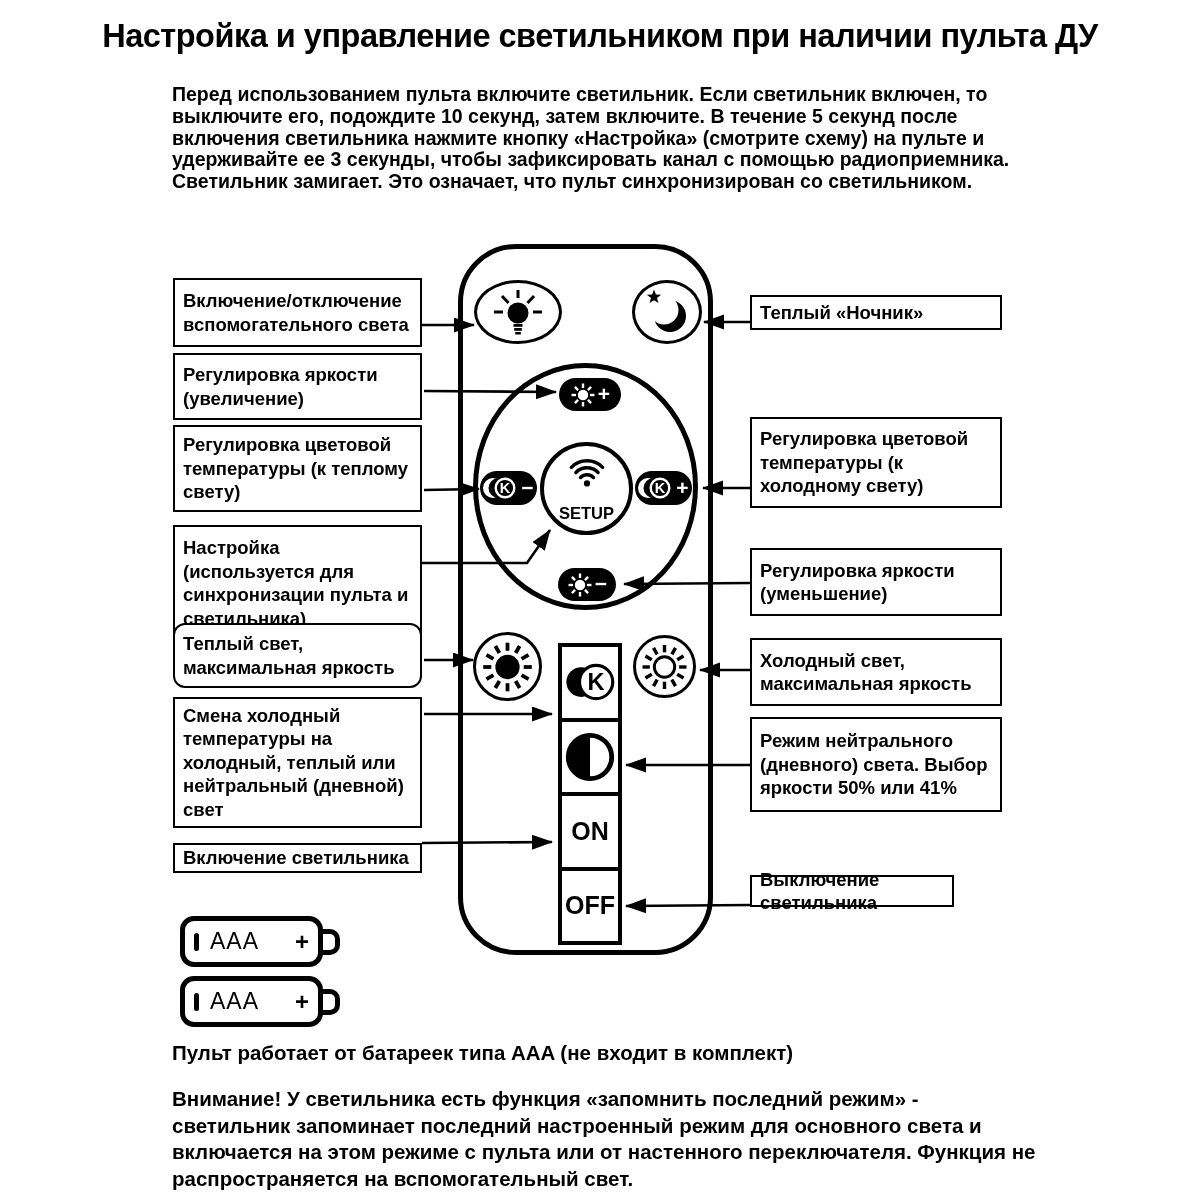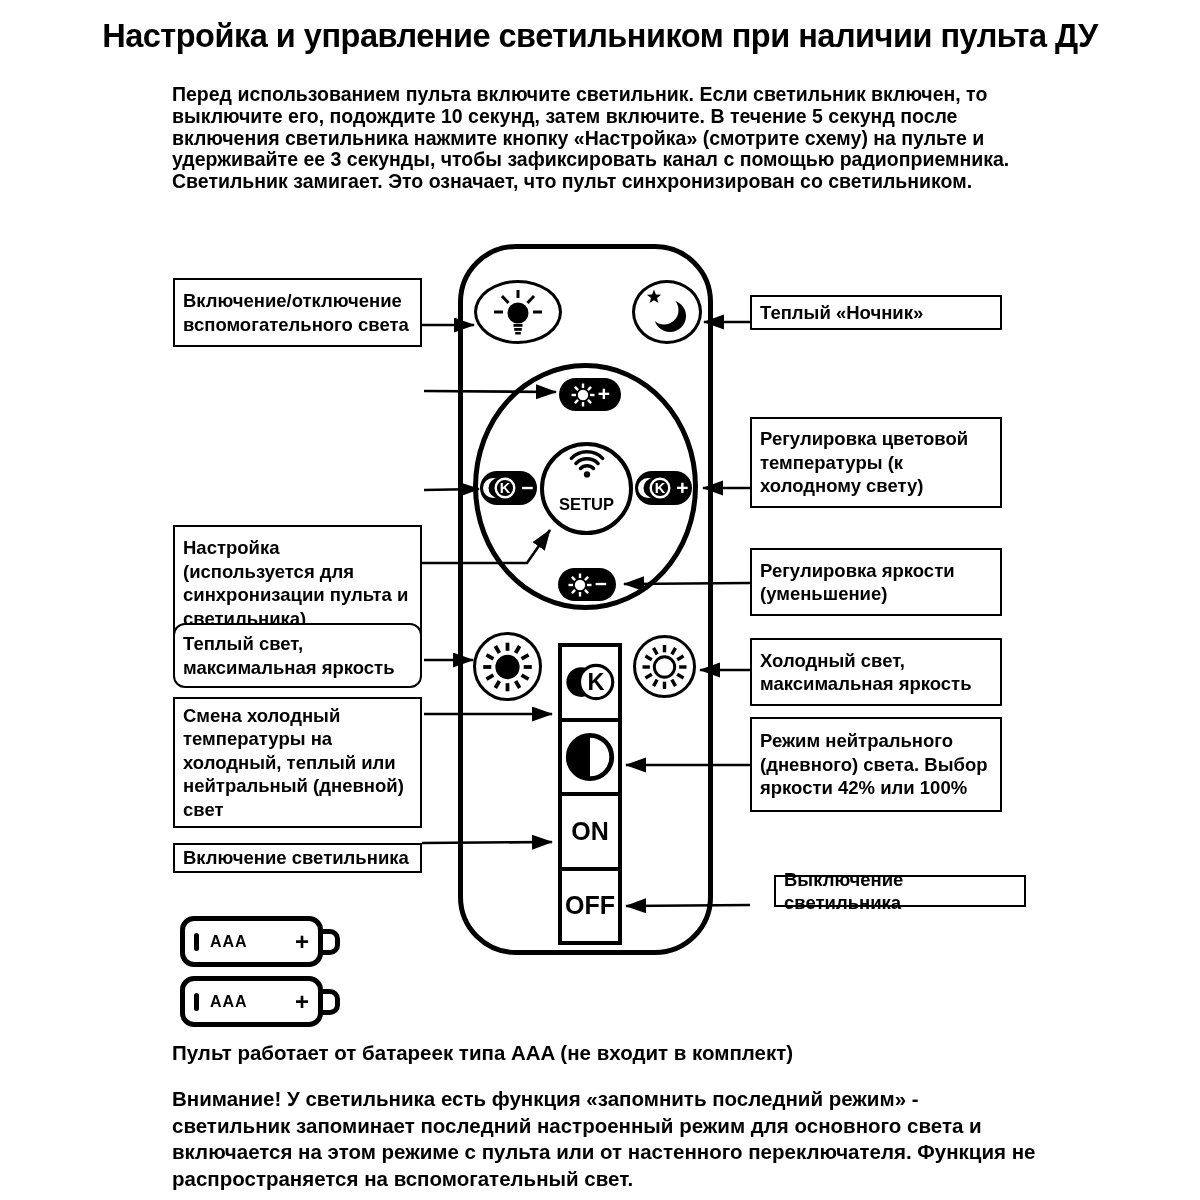--- a/index.html
+++ b/index.html
@@ -17,52 +17,58 @@
           border:5px solid #000;border-radius:58px;box-sizing:border-box;background:#fff;}
   .ebtn{position:absolute;border:3px solid #000;border-radius:50%;background:#fff;
         box-sizing:border-box;display:flex;align-items:center;justify-content:center;}
   #nav-ring{position:absolute;left:10px;top:114px;width:225px;height:247px;
             border:5px solid #000;border-radius:50%;box-sizing:border-box;}
   .pill{position:absolute;background:#000;border-radius:17px;color:#fff;
         display:flex;align-items:center;justify-content:center;gap:2px;box-sizing:border-box;}
   .pill .sign{font-weight:bold;font-size:21px;line-height:1;margin-top:-2px;}
   #setup-btn{position:absolute;left:77px;top:193px;width:93px;height:93px;border:4px solid #000;
              border-radius:50%;box-sizing:border-box;background:#fff;display:flex;
-             flex-direction:column;align-items:center;gap:16px;}
+             flex-direction:column;align-items:center;justify-content:center;gap:16px;}
   #setup-btn .lbl{font-weight:bold;font-size:16.5px;letter-spacing:0;}
   #btn-column{position:absolute;left:95px;top:394px;width:64px;height:302px;
               border:4px solid #000;box-sizing:border-box;display:flex;flex-direction:column;background:#fff;}
   .cell{flex:1;display:flex;align-items:center;justify-content:center;
         font-weight:bold;font-size:25px;}
   .cell + .cell{border-top:4px solid #000;}
   
   .battery{position:absolute;left:180px;width:143px;height:51px;border:5px solid #000;
            border-radius:14px;box-sizing:border-box;background:#fff;display:flex;
            align-items:center;padding:0 9px;z-index:2;}
   .battery .term{width:5px;height:18px;background:#000;border-radius:2.5px;margin-right:11px;flex:none;}
-  .battery .aaa{font-size:16px;font-weight:bold;letter-spacing:1px;}
+  .battery .aaa{font-size:23px;font-weight:normal;letter-spacing:1px;}
   .battery .plus{margin-left:auto;font-size:24px;font-weight:bold;line-height:1;}
   .nub{position:absolute;left:320px;width:20px;height:26px;border:5px solid #000;border-left:none;
        border-radius:0 10px 10px 0;box-sizing:border-box;background:#fff;z-index:1;}
   #battery-note{position:absolute;left:172px;top:1041px;width:900px;font-size:20.5px;font-weight:bold;}
   #warning-note{position:absolute;left:172px;top:1086px;width:868px;font-size:20.5px;
                 line-height:26.5px;font-weight:bold;}
   #arrows{position:absolute;left:0;top:0;z-index:5;pointer-events:none;}
 </style>
 </head>
 <body>
 
 <div id="page">
 
   <div id="title">Настройка и управление светильником при наличии пульта ДУ</div>
   <div id="intro">Перед использованием пульта включите светильник. Если светильник включен, то выключите его, подождите 10 секунд, затем включите. В течение 5 секунд после включения светильника нажмите кнопку «Настройка» (смотрите схему) на пульте и удерживайте ее 3 секунды, чтобы зафиксировать канал с помощью радиоприемника. Светильник замигает. Это означает, что пульт синхронизирован со светильником.</div>
 
   <div class="box" style="left:173px;top:278px;width:249px;height:69px;">
       <span>Включение/отключение вспомогательного света</span>
     </div>
+  <div class="box" style="left:173px;top:353px;width:249px;height:67px;">
+      <span>Регулировка яркости (увеличение)</span>
+    </div>
+  <div class="box" style="left:173px;top:425px;width:249px;height:87px;">
+      <span>Регулировка цветовой температуры (к теплому свету)</span>
+    </div>
   <div class="box" style="left:173px;top:525px;width:249px;height:116px;">
       <span>Настройка (используется для синхронизации пульта и светильника)</span>
     </div>
   <div class="box" style="left:173px;top:623px;width:249px;height:65px;border-radius:12px;">
       <span>Теплый свет, максимальная яркость</span>
     </div>
   <div class="box" style="left:173px;top:697px;width:249px;height:131px;">
       <span>Смена холодный температуры на холодный, теплый или нейтральный (дневной) свет</span>
     </div>
   <div class="box" style="left:173px;top:843px;width:249px;height:30px;">
@@ -75,23 +81,23 @@
   <div class="box" style="left:750px;top:417px;width:252px;height:91px;">
       <span>Регулировка цветовой температуры (к холодному свету)</span>
     </div>
   <div class="box" style="left:750px;top:548px;width:252px;height:68px;">
       <span>Регулировка яркости (уменьшение)</span>
     </div>
   <div class="box" style="left:750px;top:638px;width:252px;height:68px;">
       <span>Холодный свет, максимальная яркость</span>
     </div>
   <div class="box" style="left:750px;top:717px;width:252px;height:95px;">
-      <span>Режим нейтрального (дневного) света. Выбор яркости 42% или 100%</span>
-    </div>
-  <div class="box" style="left:750px;top:875px;width:252px;height:32px;margin-left:24px;">
+      <span>Режим нейтрального (дневного) света. Выбор яркости 50% или 41%</span>
+    </div>
+  <div class="box" style="left:750px;top:875px;width:204px;height:32px;">
       <span>Выключение светильника</span>
     </div>
 
   <div id="remote">
 
     <div class="ebtn" style="left:11px;top:31px;width:88px;height:64px;">
       <svg width="56" height="52" viewBox="0 0 56 52">
         <g stroke="#000" stroke-width="3" fill="none">
           <path d="M28,4 V12"></path>
             <path d="M12,10 L18.5,17"></path>

